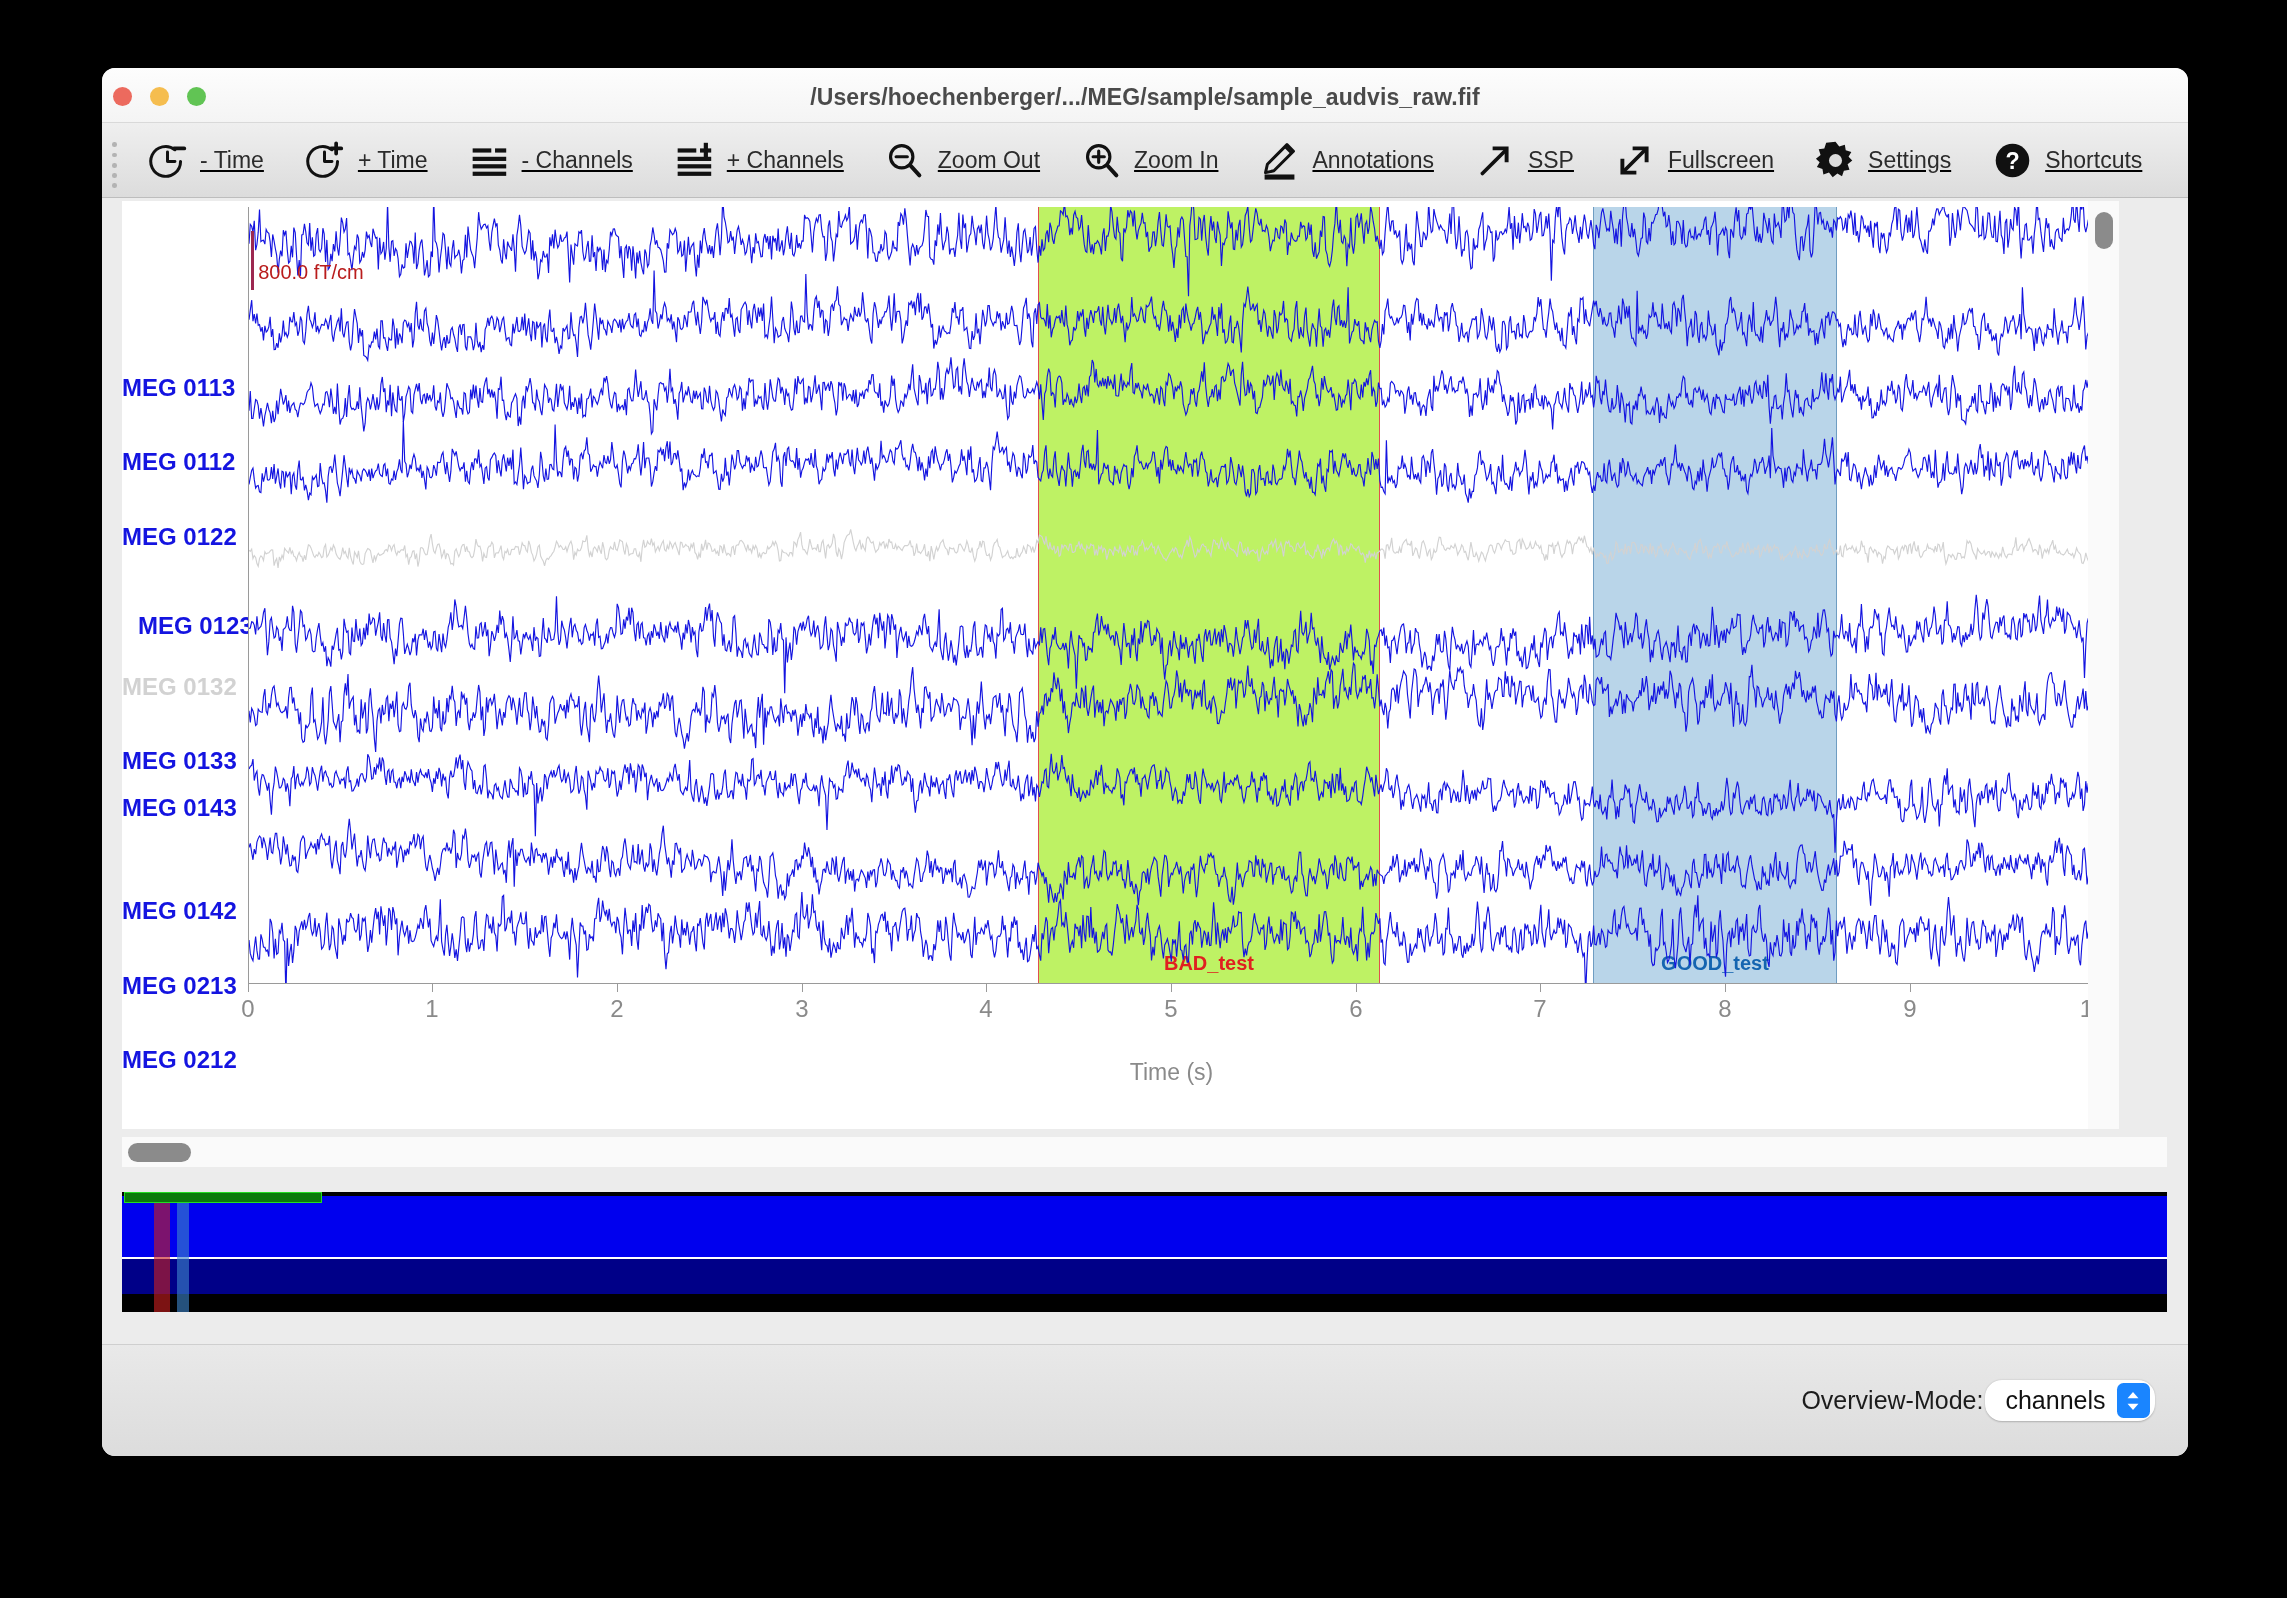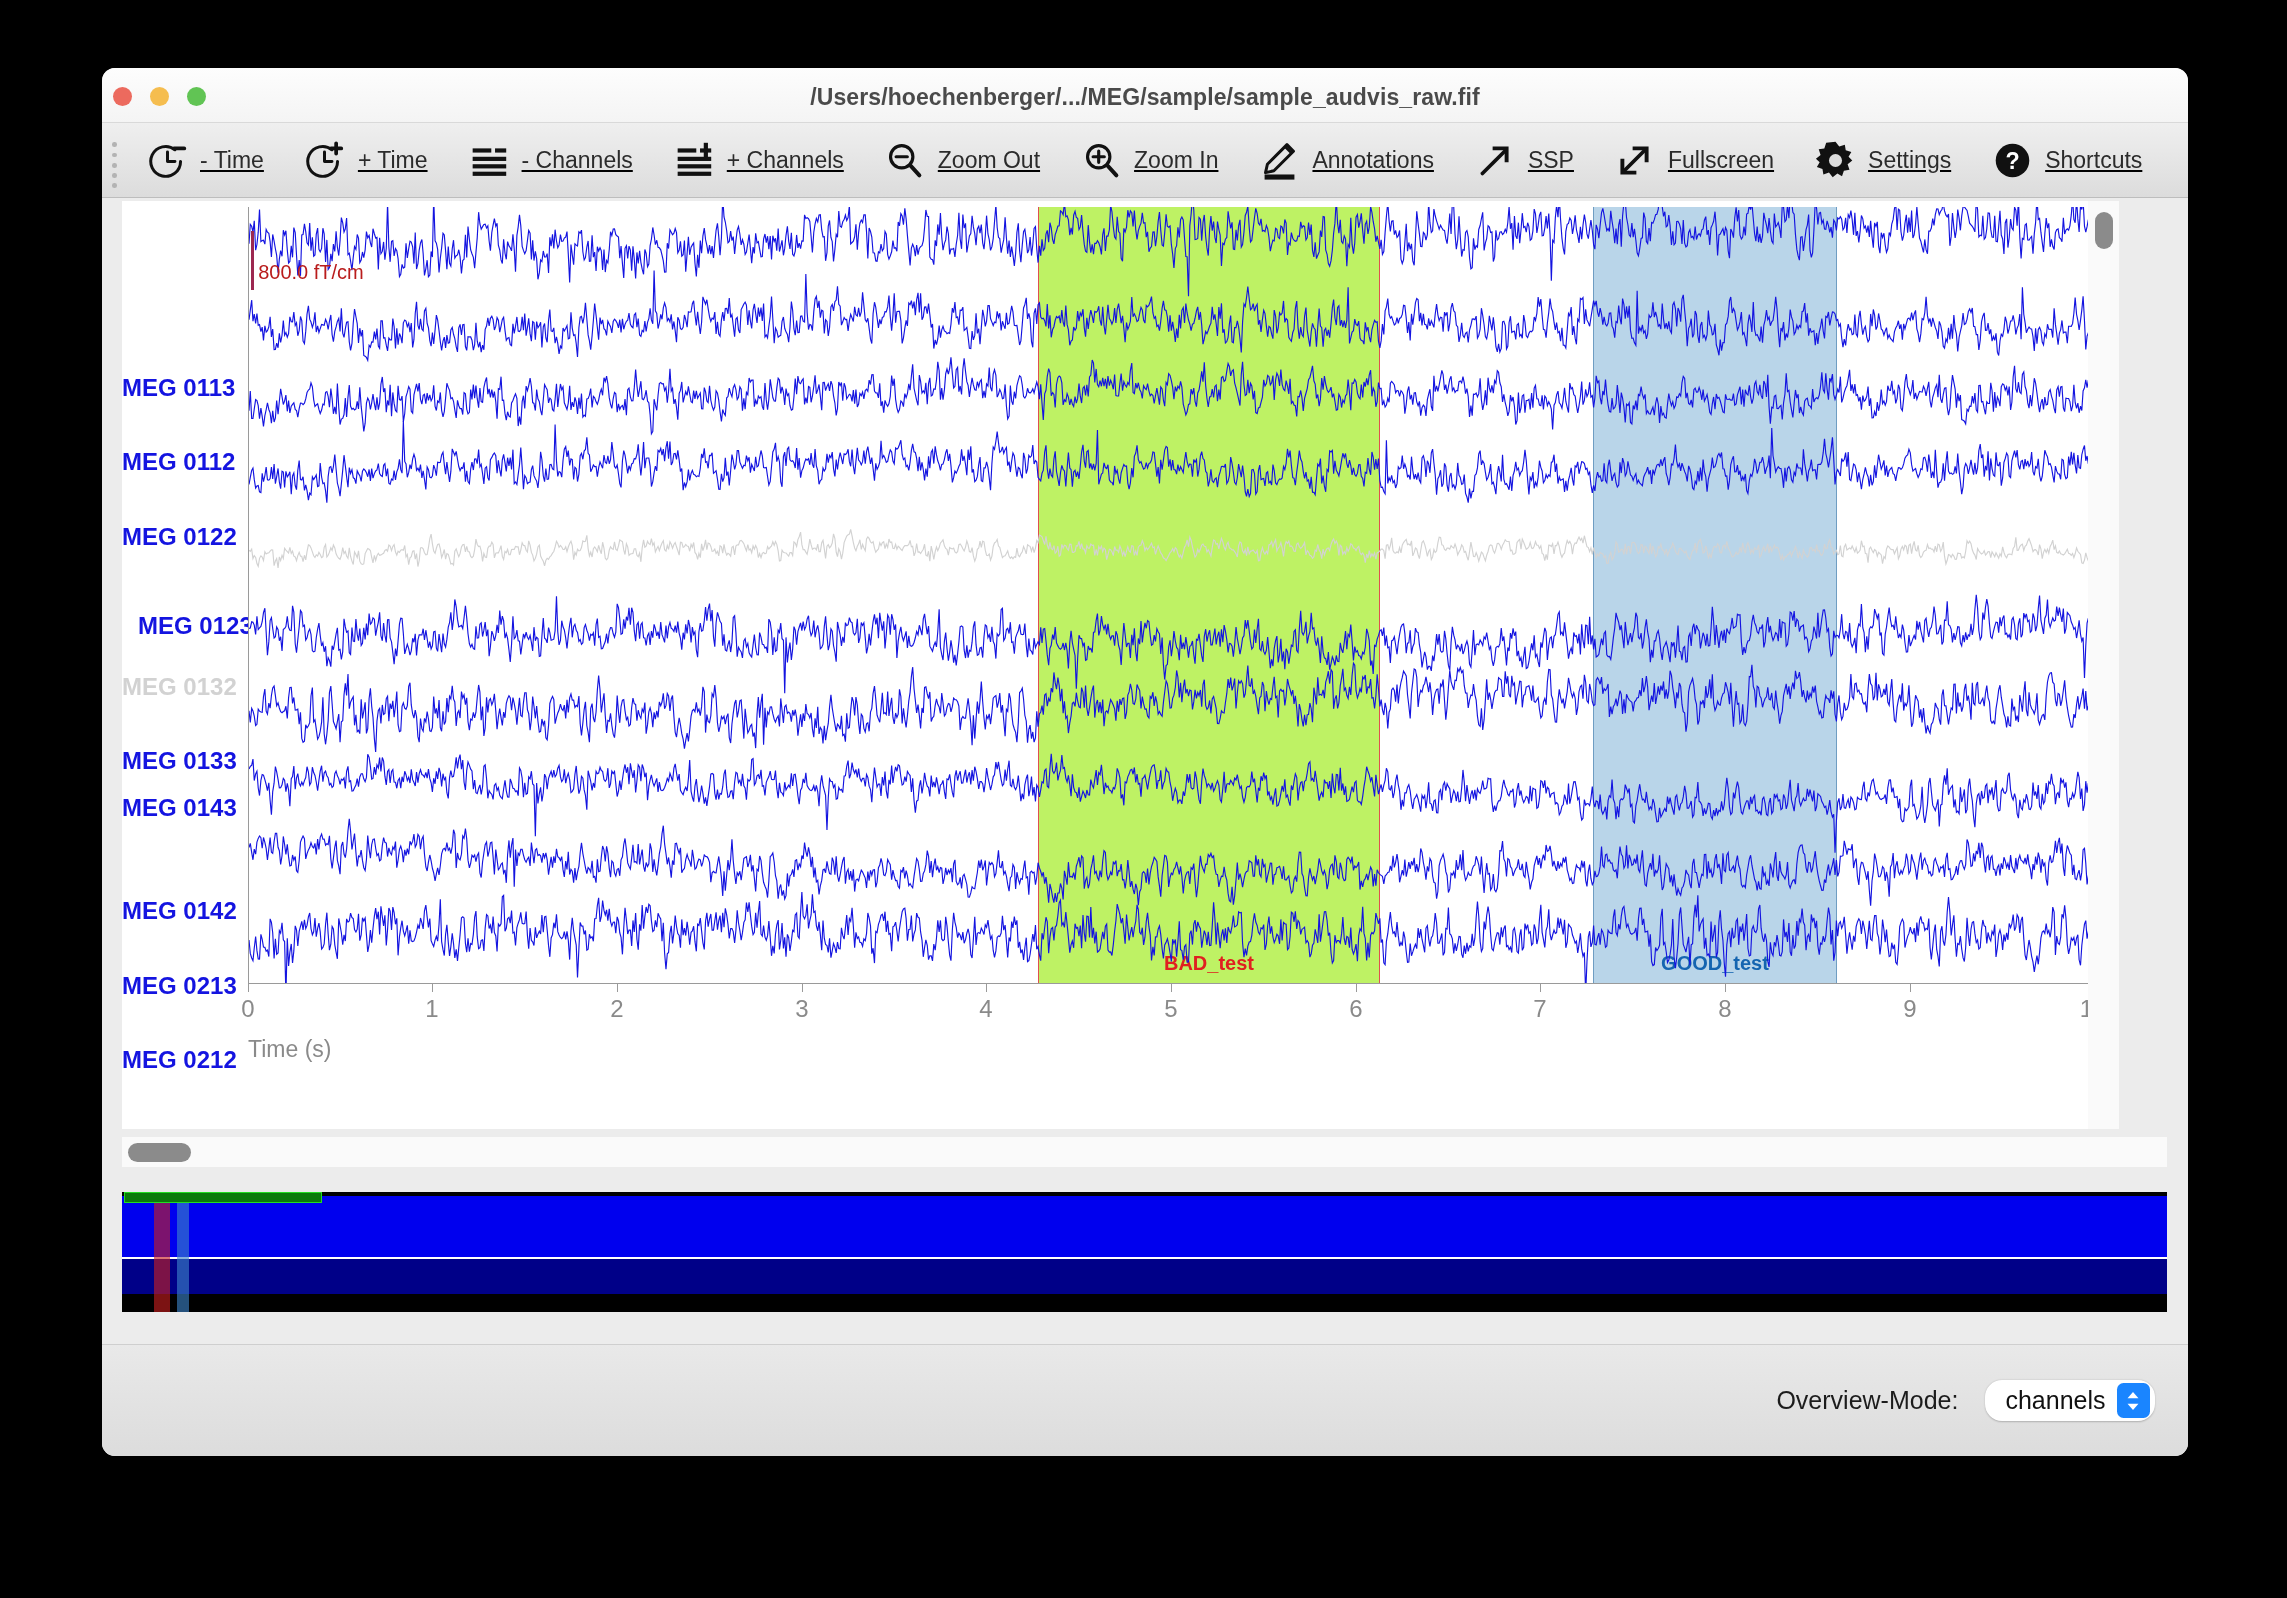--- a/index.html
+++ b/index.html
@@ -114,22 +114,22 @@
   .scale-txt{
     position:absolute;font-size:20px;color:#b91c1c;white-space:nowrap;
   }
 
   .tick-lbl{
     position:absolute;font-size:24px;color:#8a8a8a;transform:translateX(-50%);
     white-space:nowrap;
   }
   .tick-mark{position:absolute;width:0.9px;height:8.3px;background:#9a9a9a;}
   .xtitle{
-    position:absolute;font-size:23px;color:#8a8a8a;
-    left:126px;width:1847px;
+    position:absolute;font-size:23px;color:#8a8a8a;text-align:center;
+    left:126px;width:1847px;margin-top:23px;
   }
 
   
   .overview{
     position:absolute;left:20px;top:1124px;width:2045px;height:120px;
     background:#000;
   }
   .ov-band{position:absolute;left:0;width:100%;}
   .ov-vline{position:absolute;top:0;height:100%;}
   .ov-view{
@@ -137,21 +137,21 @@
     box-sizing:border-box;background:#0b7a0b;
   }
 
   
   .footer{
     position:absolute;left:0;bottom:0;width:100%;height:111px;
     background:linear-gradient(180deg,#e9e9e9 0%,#dcdcdc 100%);
     border-top:0.9px solid #cfcfcf;
   }
   .ov-mode{
-    position:absolute;right:33px;top:35px;display:flex;align-items:center;gap:27px;
+    position:absolute;right:33px;top:35px;display:flex;align-items:center;gap:2px;
   }
   .ov-mode-lbl{font-size:25px;color:#1c1c1c;}
   .select{
     display:flex;align-items:center;gap:11px;background:#fff;
     border-radius:17px;padding:4.6px 5.5px 4.6px 20px;height:41px;box-sizing:border-box;
     box-shadow:0 0.9px 1.8px rgba(0,0,0,.22);
   }
   .select-val{font-size:25px;color:#111;white-space:nowrap;}
   .stepper{
     width:33px;height:35px;border-radius:6.5px;background:#1a85ff;

